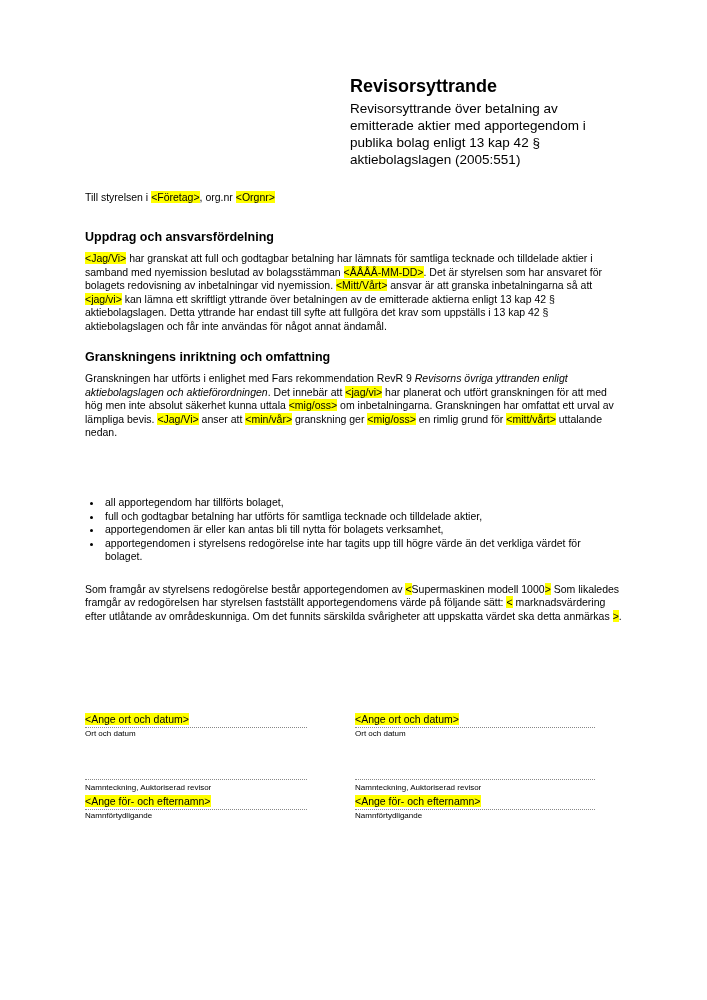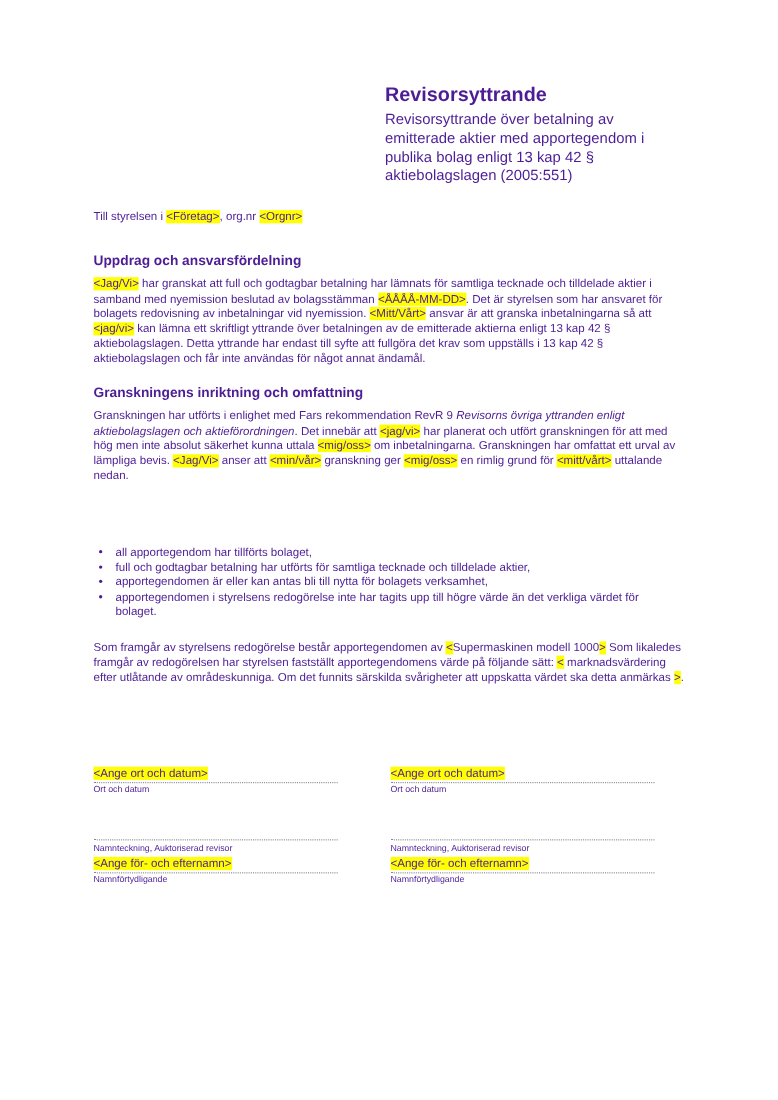--- a/index.html
+++ b/index.html
@@ -2,21 +2,21 @@
 <html><head>
 <meta charset="utf-8">
 <style>
   html, body { margin:0; padding:0; background:#ffffff; }
   .page {
     position: relative;
     width: 707px;
     height: 948px;
     background: #ffffff;
     font-family: "Liberation Sans", sans-serif;
-    color: #4c1d95;
+    color: #000000;
     overflow: hidden;
   }
   .title-block { position:absolute; left:350px; top:76px; width:265px; }
   .title-block h1 { margin:0 0 3px 0; font-size:18px; line-height:21px; font-weight:bold; }
   .title-block .subtitle { margin:0; font-size:13.5px; line-height:17px; }
 
   .salutation { position:absolute; left:85px; top:191px; width:537px; font-size:10.5px; line-height:13.5px; margin:0; }
 
   .sec { position:absolute; left:85px; width:537px; }
   .sec h2 { margin:0; font-size:12.5px; line-height:15px; font-weight:bold; }
@@ -26,21 +26,21 @@
   .sec p.closing { margin:19px 0 0 0; font-size:10.5px; line-height:13.5px; }
 
   .sec-uppdrag { top:230px; }
   .sec-granskning { top:350px; }
   .sec-uttalanden { top:481px; }
   .sec-underskrifter { top:697px; }
 
   .hl { background:#ffff00; }
   .it { font-style:italic; }
 
-  .sig-grid { position:relative; margin-top:0; height:150px; }
+  .sig-grid { position:relative; margin-top:16px; height:150px; }
   .sig-col { position:absolute; top:0; }
   .sig-col-left { left:0; width:222px; }
   .sig-col-right { left:270px; width:240px; }
   .sig-field { font-size:10.5px; line-height:13px; border-bottom:1px dotted #888; padding-bottom:1px; min-height:13px; }
   .sig-label { font-size:8px; line-height:10px; margin-top:1px; }
   .sig-sign-area { margin-top:40px; border-top:1px dotted #888; padding-top:2px; }
   .sig-sign-area .sig-field { margin-top:2px; }
 
   .footer { position:absolute; top:941px; left:0; right:0; text-align:center; font-size:10.5px; }
 </style>

